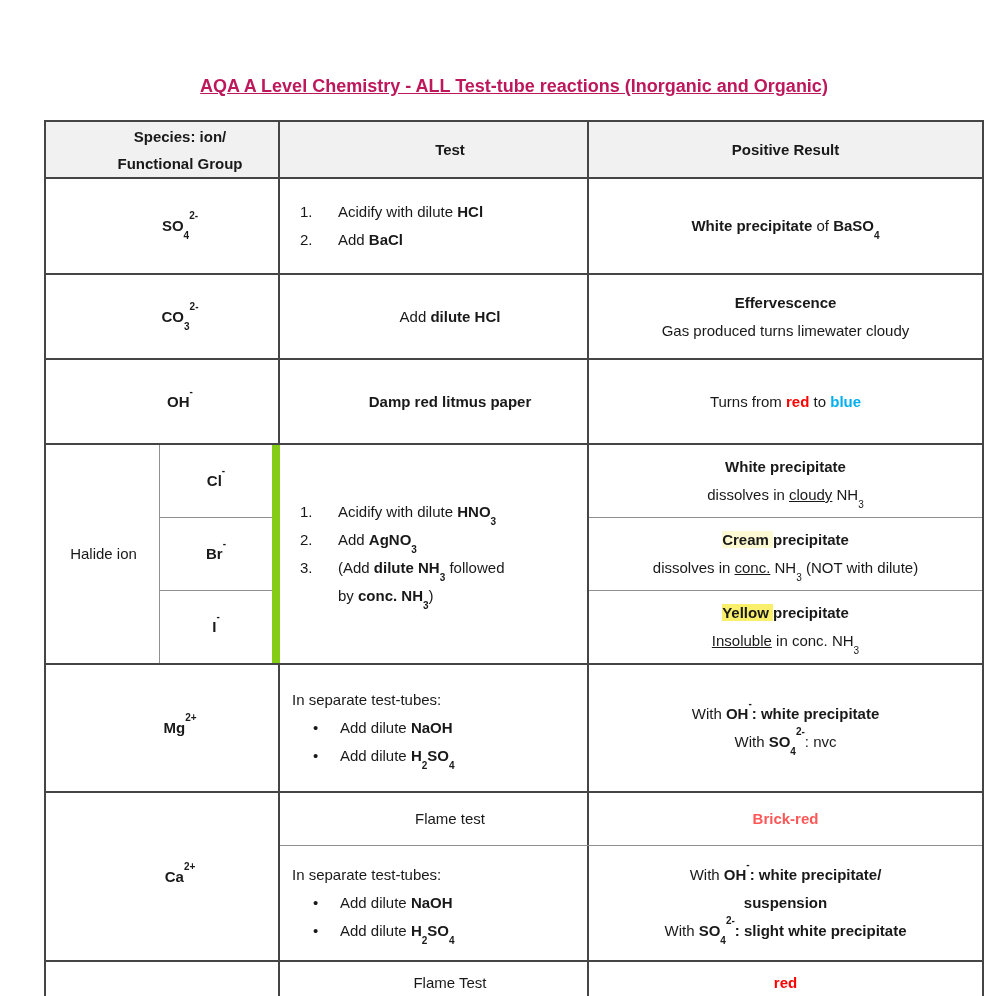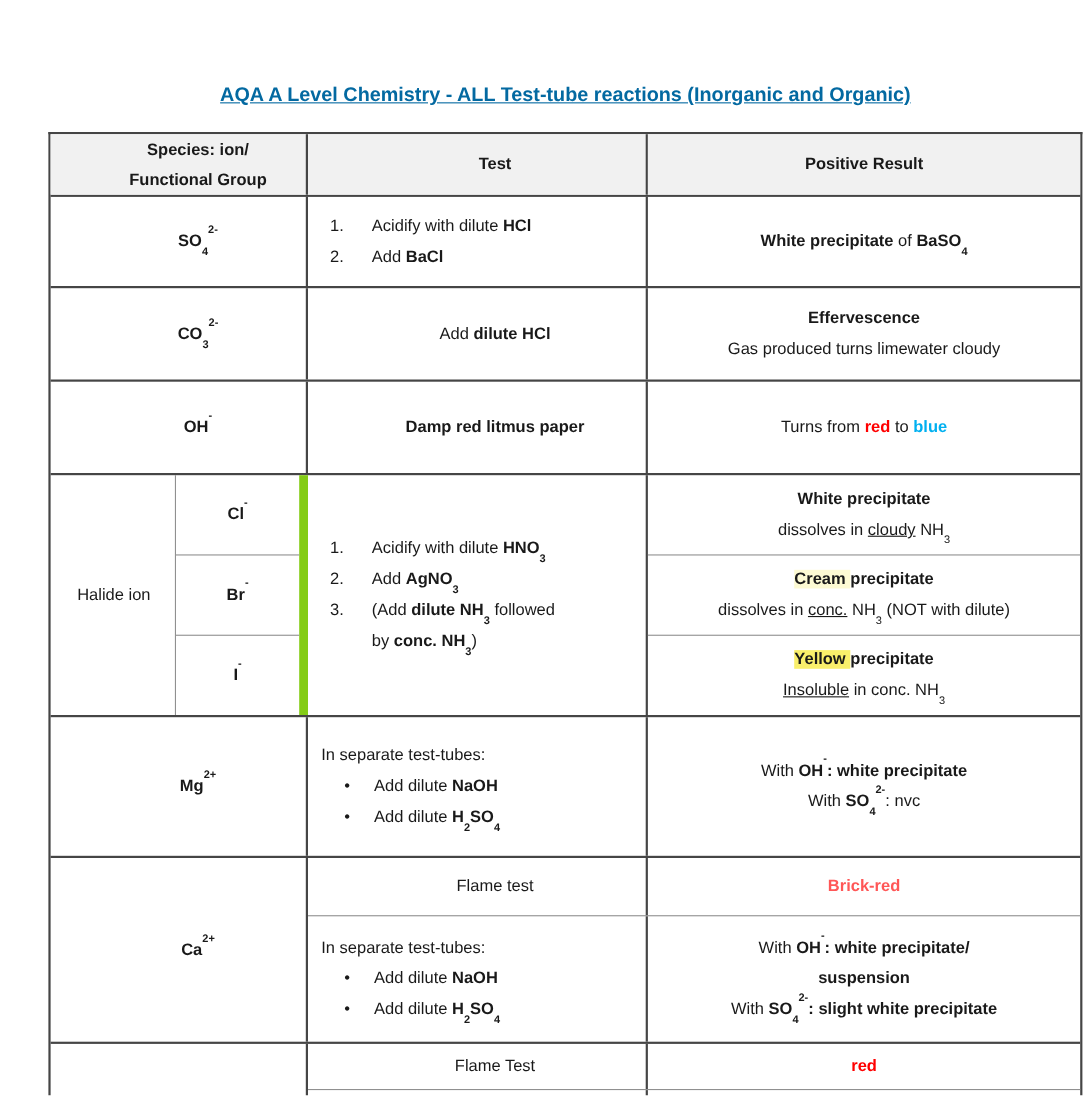--- a/index.html
+++ b/index.html
@@ -2,21 +2,21 @@
 <html><head>
 <meta charset="utf-8">
 <style>
   html,body{margin:0;padding:0;background:#ffffff;}
   .page{
     position:relative;width:988px;height:996px;overflow:hidden;background:#ffffff;
     font-family:"Liberation Sans",sans-serif;color:#191919;font-size:15px;line-height:28px;
   }
   .title{
     margin:74px 0 0 44px;width:940px;text-align:center;
-    font-size:18px;font-weight:700;text-decoration:underline;line-height:24px;color:#0369a1;
+    font-size:18px;font-weight:700;text-decoration:underline;line-height:24px;color:#be185d;
   }
   .tbl{
     position:absolute;left:44px;top:120px;width:940px;box-sizing:border-box;
     border:2px solid #454545;border-bottom:none;background:#fff;
   }
   .row{display:flex;box-sizing:border-box;border-bottom:2px solid #454545;}
   .row.noline{border-bottom:none;}
   .cell{
     box-sizing:border-box;display:flex;flex-direction:column;
     justify-content:center;align-items:center;text-align:center;padding:0 8px;
@@ -63,21 +63,21 @@
         <div class="ln">Functional Group</div>
       </div>
       <div class="cell c2">
         <div class="ln">Test</div>
       </div>
       <div class="cell c3">
         <div class="ln">Positive Result</div>
       </div>
     </div>
 
-    <div class="row" style="height:83px">
+    <div class="row" style="height:96px">
       <div class="cell c1">
         <div class="ln"><span class="b">SO</span><sub class="b">4</sub><sup class="b">2-</sup></div>
       </div>
       <div class="cell c2 list">
         <div class="tl">
           <span class="mk">1.</span>
           <span class="tx"><span>Acidify with dilute </span><span class="b">HCl</span></span>
         </div>
         <div class="tl">
           <span class="mk">2.</span>

